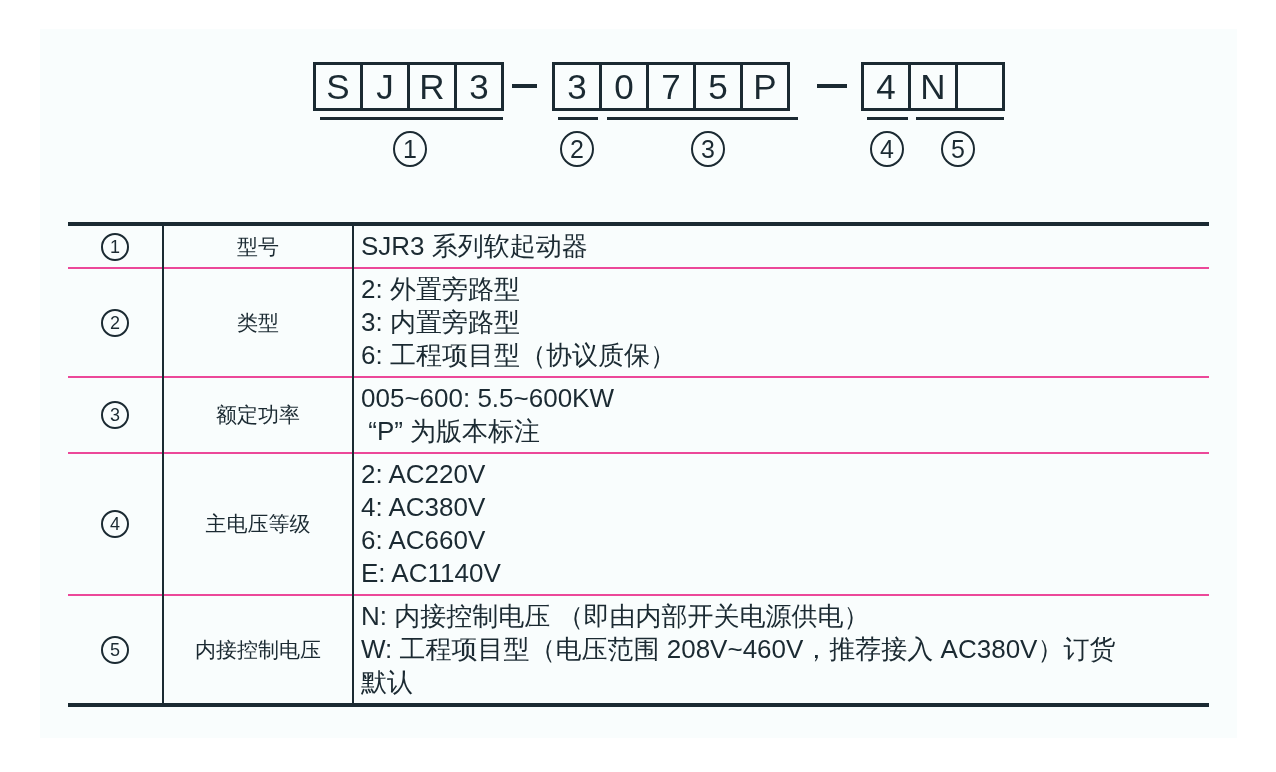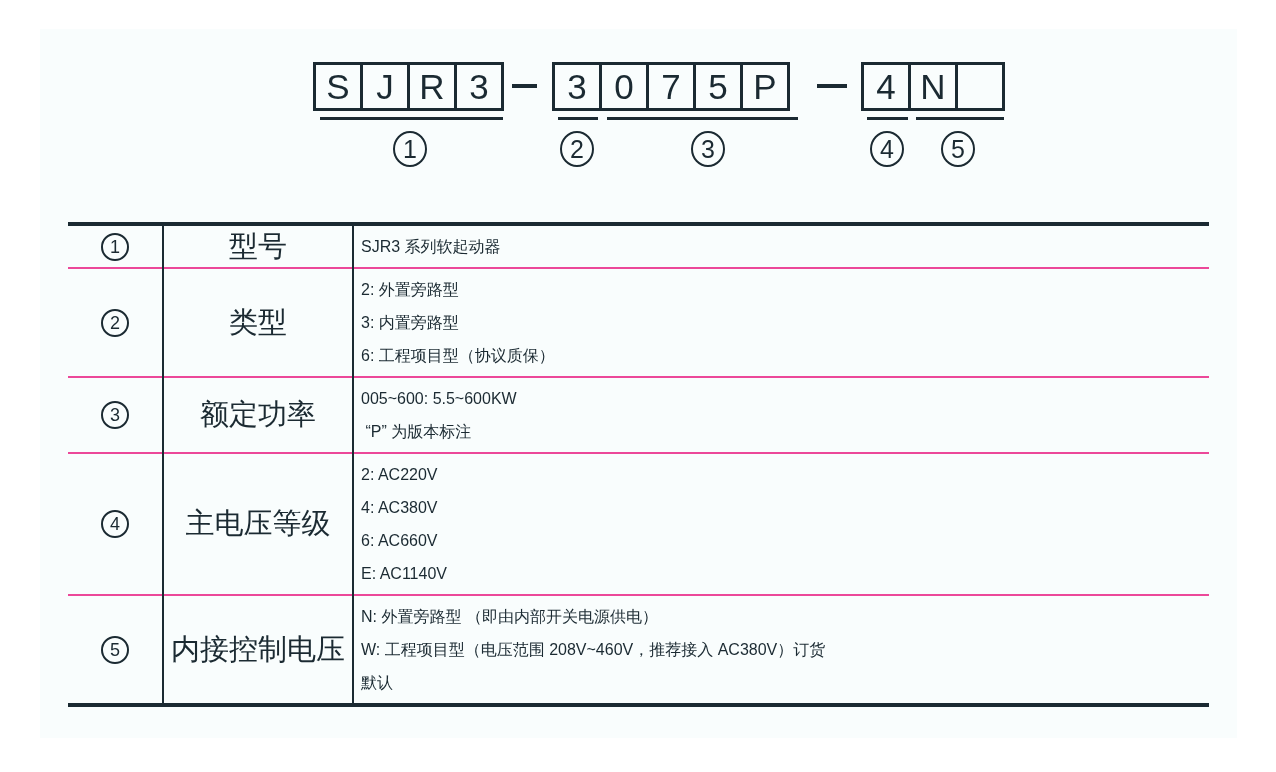--- a/index.html
+++ b/index.html
@@ -36,23 +36,23 @@
   
   table.spec {
     position: absolute; left: 68px; top: 222px; width: 1141px;
     border-collapse: collapse; border-spacing: 0;
     border-top: 4px solid #1b2a32; border-bottom: 4px solid #1b2a32;
   }
   table.spec tr + tr td { border-top: 2px solid #ec4899; }
   table.spec td { vertical-align: middle; }
   td.c1 { width: 95px;  border-right: 2px solid #1b2a32; text-align: center; }
   td.c2 { width: 190px; border-right: 2px solid #1b2a32; text-align: center;
-          font-size: 29px; }
+          font-size: 21px; }
   td.c3 { padding: 4px 7px; }
-  .ln { font-size: 16px; line-height: 33px; white-space: pre-wrap; }
+  .ln { font-size: 26px; line-height: 33px; white-space: pre-wrap; }
   .badge {
     display: inline-flex; width: 28px; height: 28px;
     border: 2px solid #1b2a32; border-radius: 50%;
     align-items: center; justify-content: center;
     font-size: 18px; line-height: 1;
   }
 </style>
 </head>
 <body>
 
@@ -132,20 +132,20 @@
         <div class="ln">2: AC220V</div>
         <div class="ln">4: AC380V</div>
         <div class="ln">6: AC660V</div>
         <div class="ln">E: AC1140V</div>
       </td>
     </tr>
     <tr>
       <td class="c1"><span class="badge">5</span></td>
       <td class="c2">内接控制电压</td>
       <td class="c3">
-        <div class="ln">N: 外置旁路型 （即由内部开关电源供电）</div>
+        <div class="ln">N: 内接控制电压 （即由内部开关电源供电）</div>
         <div class="ln">W: 工程项目型（电压范围 208V~460V，推荐接入 AC380V）订货</div>
         <div class="ln">默认</div>
       </td>
     </tr>
   </tbody>
     </table>
 </div>
 
 </body></html>

